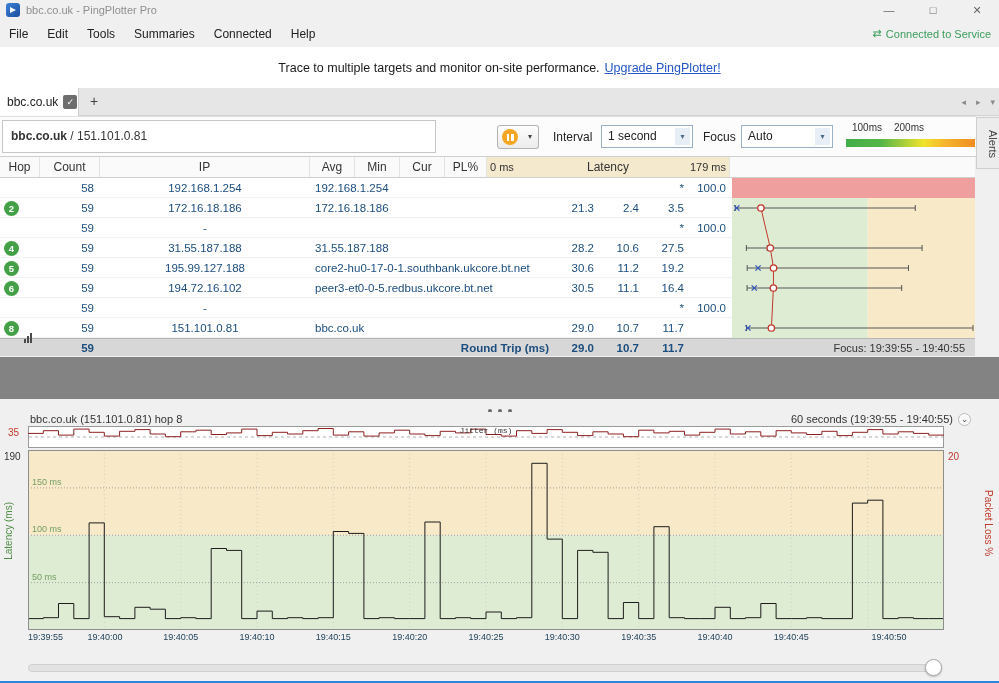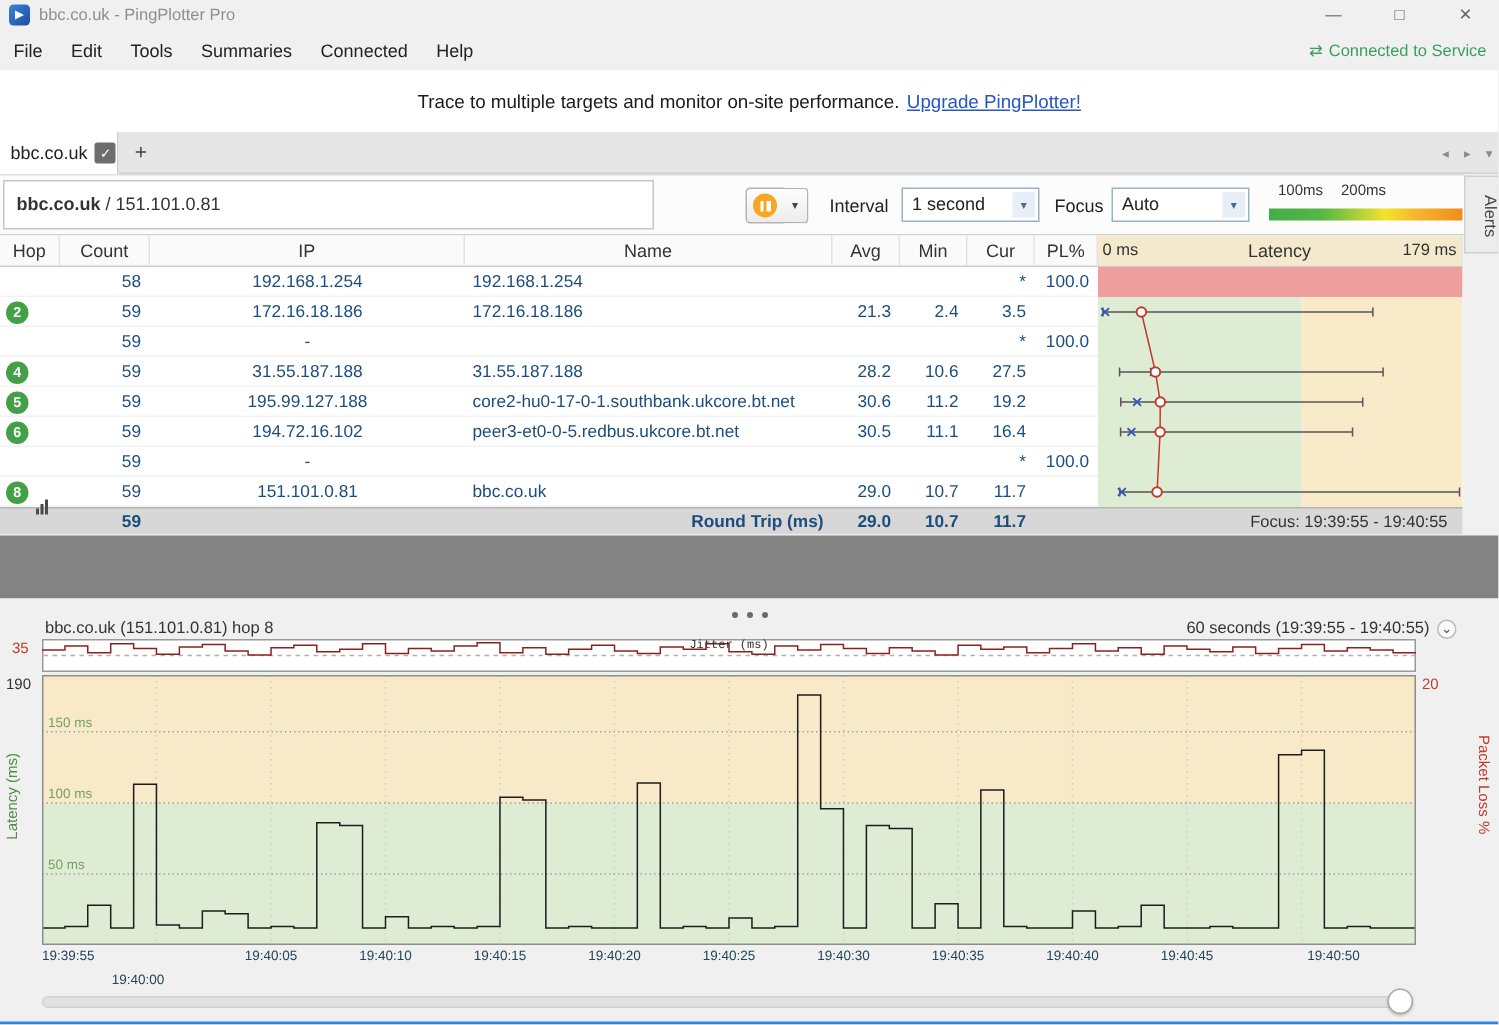--- a/index.html
+++ b/index.html
@@ -167,21 +167,20 @@
   <span class="lg-label" id="lg100">100ms</span>
   <span class="lg-label" id="lg200">200ms</span>
   <div class="legend-bar"></div>
 </div>
 
 <div class="trace-table">
   <div class="thead">
     <div class="c-hop">Hop</div>
     <div class="c-count">Count</div>
     <div class="c-ip">IP</div>
-    <div class="c-name">Name</div>
     <div class="c-num">Avg</div>
     <div class="c-num">Min</div>
     <div class="c-num">Cur</div>
     <div class="c-pl">PL%</div>
     <div class="c-lat lat-head">
       <span class="lh-left">0 ms</span>
       <span class="lh-center">Latency</span>
       <span class="lh-right">179 ms</span>
     </div>
   </div>
@@ -366,21 +365,21 @@
         <line x1="0" y1="132.63157894736844" x2="916" y2="132.63157894736844" stroke="#a0a0a0" stroke-dasharray="1,2"></line>
         <text x="4" y="34.89473684210526" fill="#76a164" font-size="9">150 ms</text>
         <text x="4" y="82.26315789473685" fill="#76a164" font-size="9">100 ms</text>
         <text x="4" y="129.63157894736844" fill="#76a164" font-size="9">50 ms</text>
         <path d="M0 168.6 H15.3 V167.7 H30.5 V153.5 H45.8 V168.6 H61.1 V72.9 H76.3 V166.7 H91.6 V168.6 H106.9 V157.3 H122.1 V159.2 H137.4 V168.6 H152.7 V167.7 H167.9 V168.6 H183.2 V98.5 H198.5 V100.4 H213.7 V168.6 H229.0 V161.1 H244.3 V168.6 H259.5 V167.7 H274.8 V168.6 H290.1 V167.7 H305.3 V81.5 H320.6 V83.4 H335.9 V168.6 H351.1 V167.7 H366.4 V168.6 H381.7 V168.6 H396.9 V72.0 H412.2 V168.6 H427.5 V167.7 H442.7 V168.6 H458.0 V162.0 H473.3 V168.6 H488.5 V167.7 H503.8 V13.3 H519.1 V89.1 H534.3 V168.6 H549.6 V100.4 H564.9 V102.3 H580.1 V168.6 H595.4 V152.5 H610.7 V168.6 H625.9 V76.7 H641.2 V167.7 H656.5 V168.6 H671.7 V168.6 H687.0 V157.3 H702.3 V168.6 H717.5 V167.7 H732.8 V153.5 H748.1 V168.6 H763.3 V168.6 H778.6 V167.7 H793.9 V168.6 H809.1 V168.6 H824.4 V53.1 H839.7 V50.2 H854.9 V168.6 H870.2 V167.7 H885.5 V168.6 H900.7 V168.6 H916.0 V168.6" fill="none" stroke="#1c1c1c" stroke-width="1"></path>
         <rect x="0.5" y="0.5" width="915" height="179" fill="none" stroke="#8d8d8d"></rect>
       </svg>
   </div>
   <div class="xlabels" id="xlabels">
       <span style="left: 0px;">19:39:55</span>
-      <span style="left: 64px; transform: translateX(-50%); margin-top: 16px;">19:40:00</span>
+      <span style="left: 77px; transform: translateX(-50%);">19:40:00</span>
       <span style="left: 152.666px; transform: translateX(-50%);">19:40:05</span>
       <span style="left: 228.999px; transform: translateX(-50%);">19:40:10</span>
       <span style="left: 305.332px; transform: translateX(-50%);">19:40:15</span>
       <span style="left: 381.665px; transform: translateX(-50%);">19:40:20</span>
       <span style="left: 457.998px; transform: translateX(-50%);">19:40:25</span>
       <span style="left: 534.331px; transform: translateX(-50%);">19:40:30</span>
       <span style="left: 610.664px; transform: translateX(-50%);">19:40:35</span>
       <span style="left: 686.997px; transform: translateX(-50%);">19:40:40</span>
       <span style="left: 763.33px; transform: translateX(-50%);">19:40:45</span>
       <span style="left: 861px; transform: translateX(-50%);">19:40:50</span>

